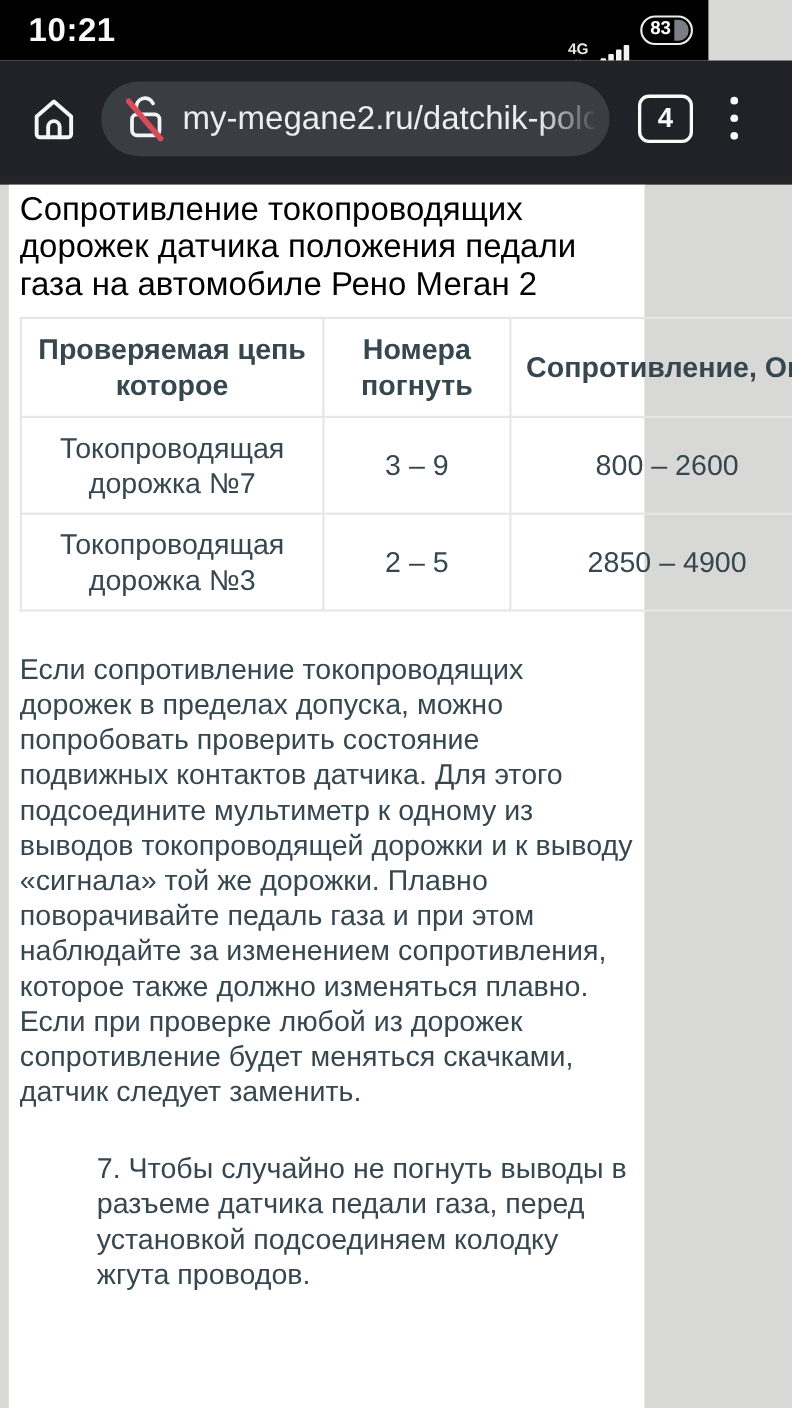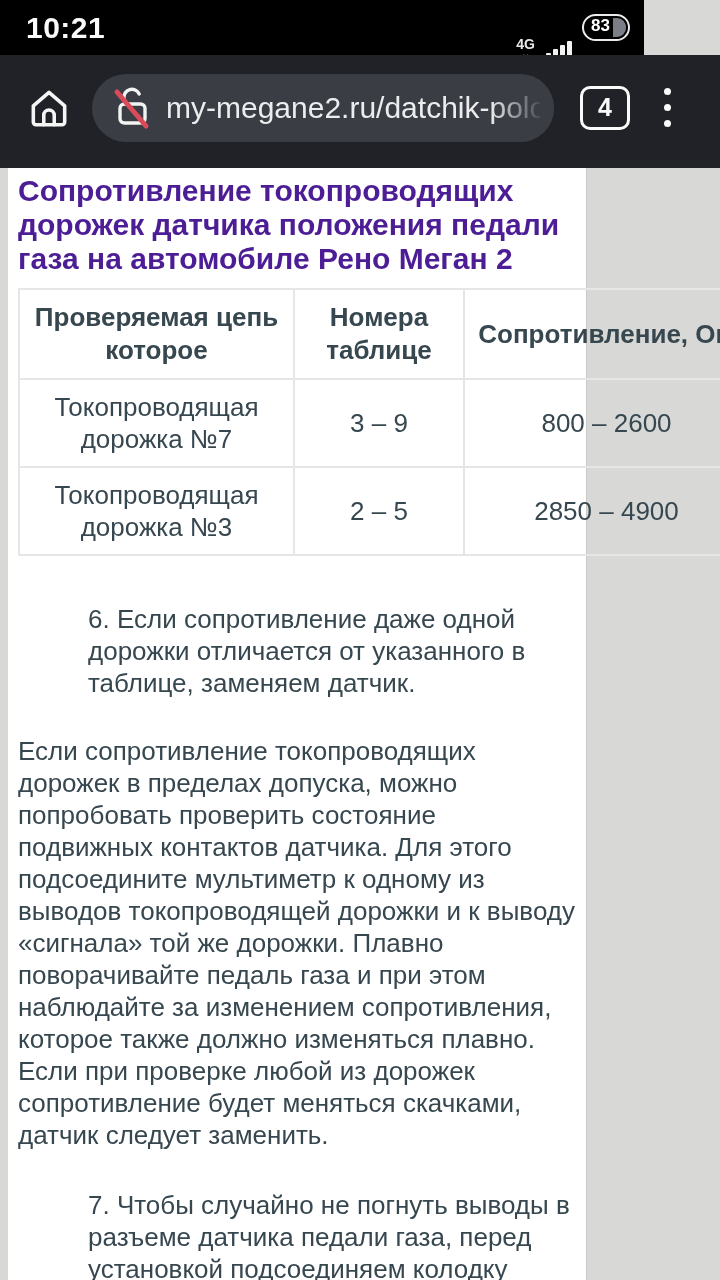--- a/index.html
+++ b/index.html
@@ -40,21 +40,21 @@
   .menu-dots{margin-left:30px;display:flex;flex-direction:column;gap:9px;align-items:center;width:14px;}
   .menu-dots i{width:7px;height:7px;border-radius:50%;background:#fafafa;}
 
   .topstrip{position:absolute;top:160px;left:0;width:720px;height:8px;background:#232428;}
 
   
   .page{position:absolute;top:168px;left:0;width:720px;height:1112px;background:#d8d8d6;}
   .content{position:absolute;top:0;left:8px;width:579px;min-height:1112px;background:#ffffff;
            box-sizing:border-box;padding:2px 8px 0 10px;border-right:1px solid #c9c9c7;
            color:#37474f;}
-  h1.pagetitle{margin:4px 0 0 0;font-size:30px;line-height:34px;font-weight:700;color:#4c1d95;}
+  h1.pagetitle{margin:4px 0 0 0;font-size:30px;line-height:34px;font-weight:400;color:#000000;}
 
   table.spec{border-collapse:collapse;margin-top:12px;width:730px;table-layout:fixed;
              font-size:26px;color:#37474f;}
   table.spec th,table.spec td{border:2px solid #e6e6e6;text-align:center;vertical-align:middle;
              line-height:33px;padding:11px 6px;background:transparent;}
   table.spec th{font-weight:700;}
   table.spec td{font-weight:400;line-height:32px;}
 
   .step{padding:0 4px 0 70px;font-size:26px;line-height:32px;}
   .step6{margin-top:47px;}
@@ -127,37 +127,36 @@
 
       <table class="spec">
         <colgroup>
             <col style="width:275px">
             <col style="width:170px">
             <col style="width:285px">
           </colgroup>
         <tbody>
             <tr>
           <th>Проверяемая цепь которое</th>
-          <th>Номера таблице</th>
+          <th>Номера погнуть</th>
           <th>Сопротивление, Ом</th>
         </tr>
         <tr>
           <td>Токопроводящая дорожка №7</td>
           <td>3 – 9</td>
           <td>800 – 2600</td>
         </tr>
         <tr>
           <td>Токопроводящая дорожка №3</td>
           <td>2 – 5</td>
           <td>2850 – 4900</td>
         </tr>
       </tbody>
         </table>
 
-      <div class="step step6">6. Если сопротивление даже одной дорожки отличается от указанного в таблице, заменяем датчик.</div>
 
       <div class="bodypara">Если сопротивление токопроводящих дорожек в пределах допуска, можно попробовать проверить состояние подвижных контактов датчика. Для этого подсоедините мультиметр к одному из выводов токопроводящей дорожки и к выводу «сигнала» той же дорожки. Плавно поворачивайте педаль газа и при этом наблюдайте за изменением сопротивления, которое также должно изменяться плавно. Если при проверке любой из дорожек сопротивление будет меняться скачками, датчик следует заменить.</div>
 
       <div class="steps-bottom">
         <div class="step">7. Чтобы случайно не погнуть выводы в разъеме датчика педали газа, перед установкой подсоединяем колодку жгута проводов.</div>
 
       </div>
 
     </div>
   </div>

